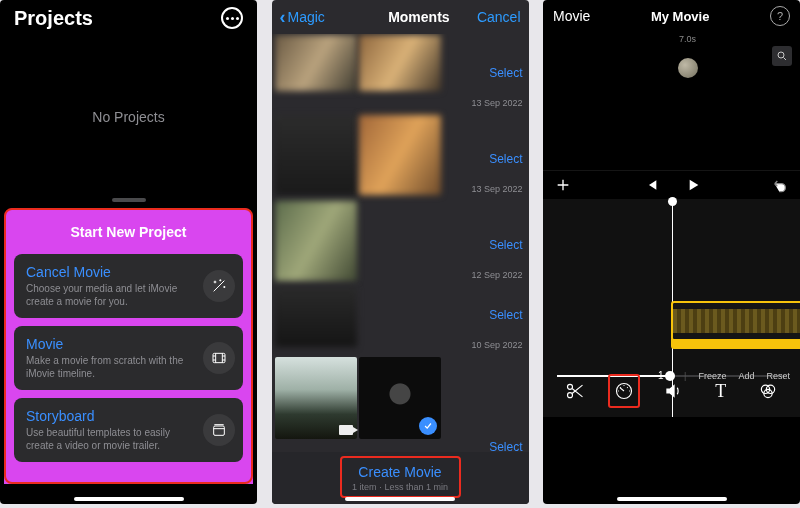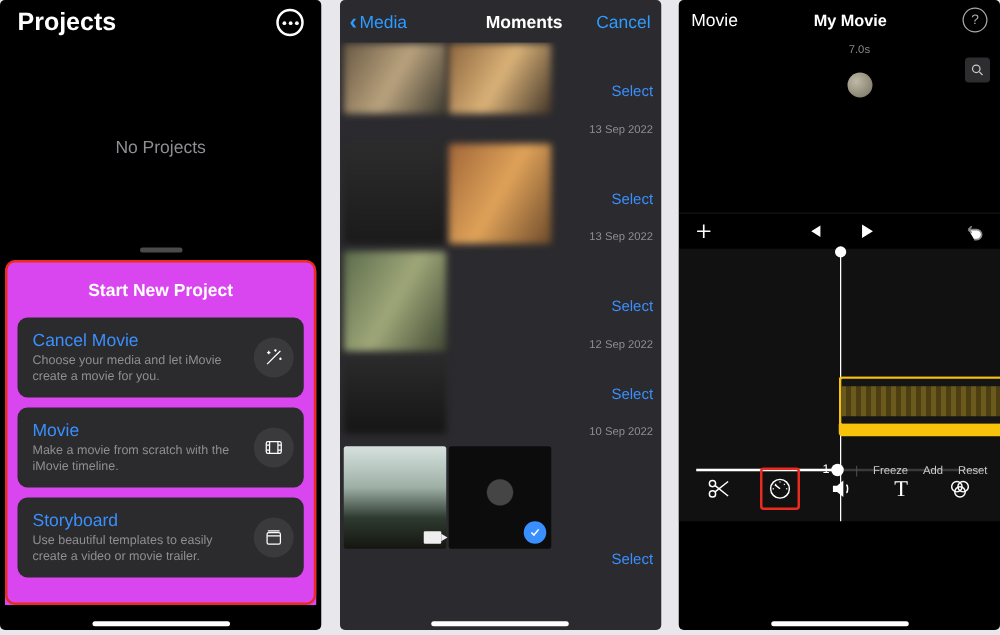--- a/index.html
+++ b/index.html
@@ -129,21 +129,21 @@
         </div>
       </div>
     </div>
     <div class="home-ind"></div>
   </div>
 
   <div class="phone p2">
     <div class="p2-header">
       <div class="p2-back">
         <span class="p2-chev">‹</span>
-        <span>Media</span>
+        <span>Magic</span>
       </div>
       <div class="p2-title">Moments</div>
       <div class="p2-cancel">Cancel</div>
     </div>
 
     <div class="p2-content">
       <div class="p2-row" style="height:80px">
         <div class="p2-thumbs">
           <div class="th" style="background:linear-gradient(120deg,#6a5a44,#b9a27d,#3d3a30);filter:blur(3px)"></div>
           <div class="th" style="background:linear-gradient(120deg,#8d663e,#d9b177,#423629);filter:blur(3px)"></div>
@@ -197,20 +197,25 @@
                 </svg>
             </div>
           </div>
         </div>
         <div class="p2-meta" style="bottom:-14px">
           <div class="p2-select">Select</div>
         </div>
       </div>
     </div>
 
+    <div class="p2-footer">
+      <div class="outline"></div>
+      <div class="p2-create">Create Movie</div>
+      <div class="p2-sub">1 item · Less than 1 min</div>
+    </div>
     <div class="home-ind"></div>
   </div>
 
   <div class="phone">
     <div class="p3-header">
       <div class="p3-done">Movie</div>
       <div class="p3-title">My Movie</div>
       <div class="p3-help">?</div>
     </div>
 

